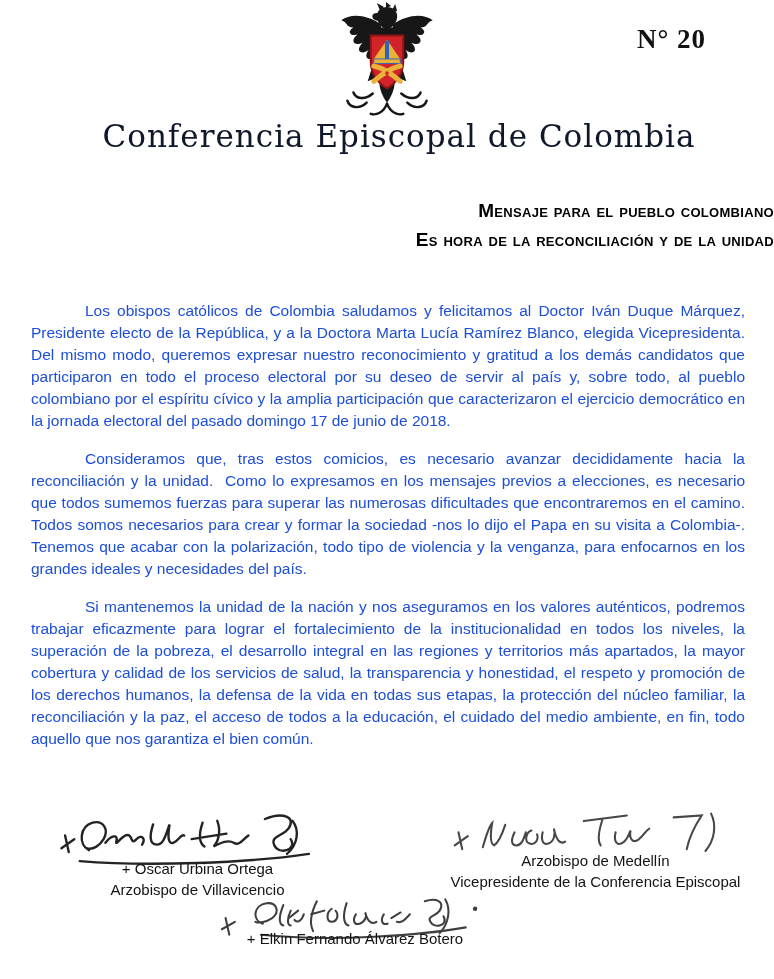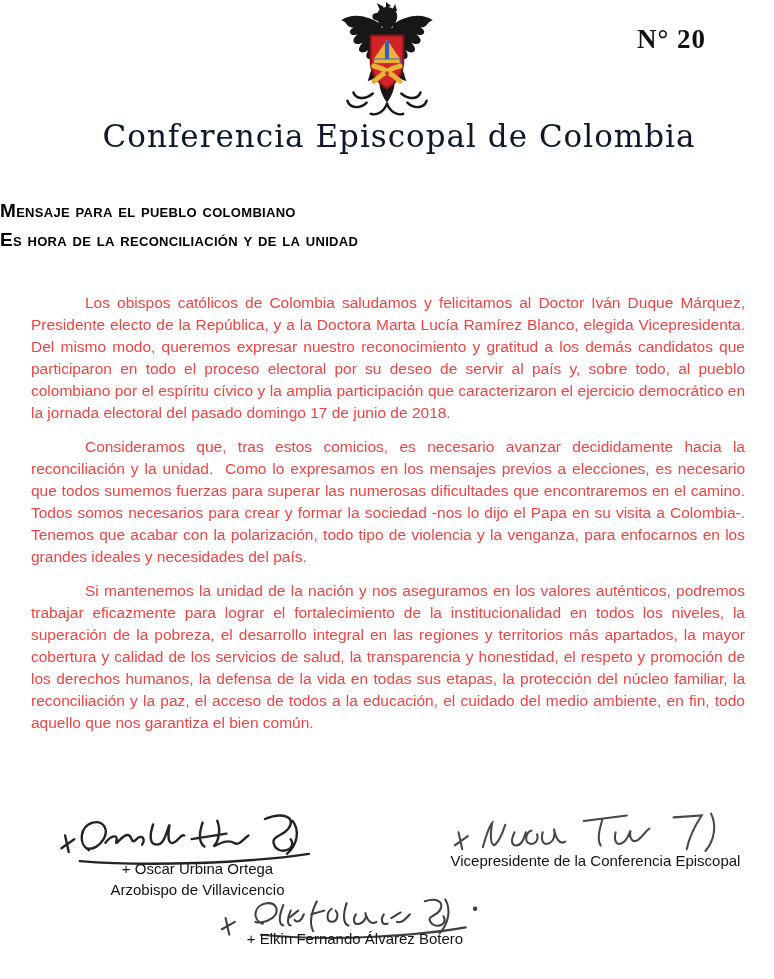--- a/index.html
+++ b/index.html
@@ -28,40 +28,40 @@
     position:absolute;top:118px;left:12px;width:100%;
     text-align:center;
     font-family:"DejaVu Serif", serif;
     font-size:31px;
     letter-spacing:1px;
     color:#0f172a;
   }
   
   .title{
     position:absolute;top:196px;left:0;width:100%;
-    text-align:left;
+    text-align:right;
     font-weight:bold;
     font-size:19px;
     line-height:29px;
     font-variant:small-caps;
     letter-spacing:.3px;
     color:#000;
   }
   
   .body{
     position:absolute;top:284px;left:31px;width:714px;
   }
   .body p{
-    margin:8px 0 12px 0;
+    margin:16px 0 12px 0;
     font-size:15.5px;
     line-height:22px;
     text-align:justify;
     text-indent:54px;
     white-space:pre-wrap;
-    color:#ef4444;
+    color:#1d4ed8;
   }
   
   .sig-row{
     position:absolute;top:808px;left:0;width:774px;
     display:flex;
   }
   .sig-col{width:50%;text-align:center;}
   .sig-col.left{padding-left:8px;box-sizing:border-box;}
   .sig-col.right{padding-left:30px;box-sizing:border-box;}
   .sig-script{display:block;margin:0 auto -16px auto;}
@@ -151,20 +151,21 @@
       <svg class="sig-script" width="310" height="58" viewBox="0 0 330 62" xmlns="http://www.w3.org/2000/svg">
         <g fill="none" stroke="#474747" stroke-width="2.2" stroke-linecap="round">
           <path d="M14,40 L28,30 M18,26 L22,44"></path>
           <path d="M44,42 C48,28 52,18 54,16 C52,28 52,38 56,40 C62,36 66,24 68,18"></path>
           <path d="M78,26 C74,34 74,40 80,40 C86,40 88,32 90,26 M96,24 C90,26 88,36 94,38 C100,40 104,34 102,28 M108,26 C106,34 108,40 114,38 C120,36 122,28 120,22 C122,32 126,40 132,36"></path>
           <path d="M152,14 L198,8 M172,12 C168,24 166,34 170,40"></path>
           <path d="M186,26 C184,34 186,40 192,38 C198,36 200,28 202,24 C200,32 204,38 210,34 C216,30 218,24 222,22"></path>
           <path d="M248,10 L278,8 C270,20 264,34 262,44 M288,6 C294,18 292,34 282,46"></path>
         </g>
       </svg>
+      <div class="sig-role">Arzobispo de Medellín</div>
       <div class="sig-role">Vicepresidente de la Conferencia Episcopal</div>
     </div>
 
   </div>
 
   <div class="sig-bottom">
     <svg class="sig-script" width="310" height="54" viewBox="0 0 330 58" xmlns="http://www.w3.org/2000/svg">
       <g fill="none" stroke="#3f3f3f" stroke-width="2.2" stroke-linecap="round">
         <path d="M22,40 L36,32 M26,28 L30,46"></path>
         <path d="M66,34 C54,30 56,14 70,12 C82,11 84,22 76,28 C70,32 62,34 58,32"></path>

